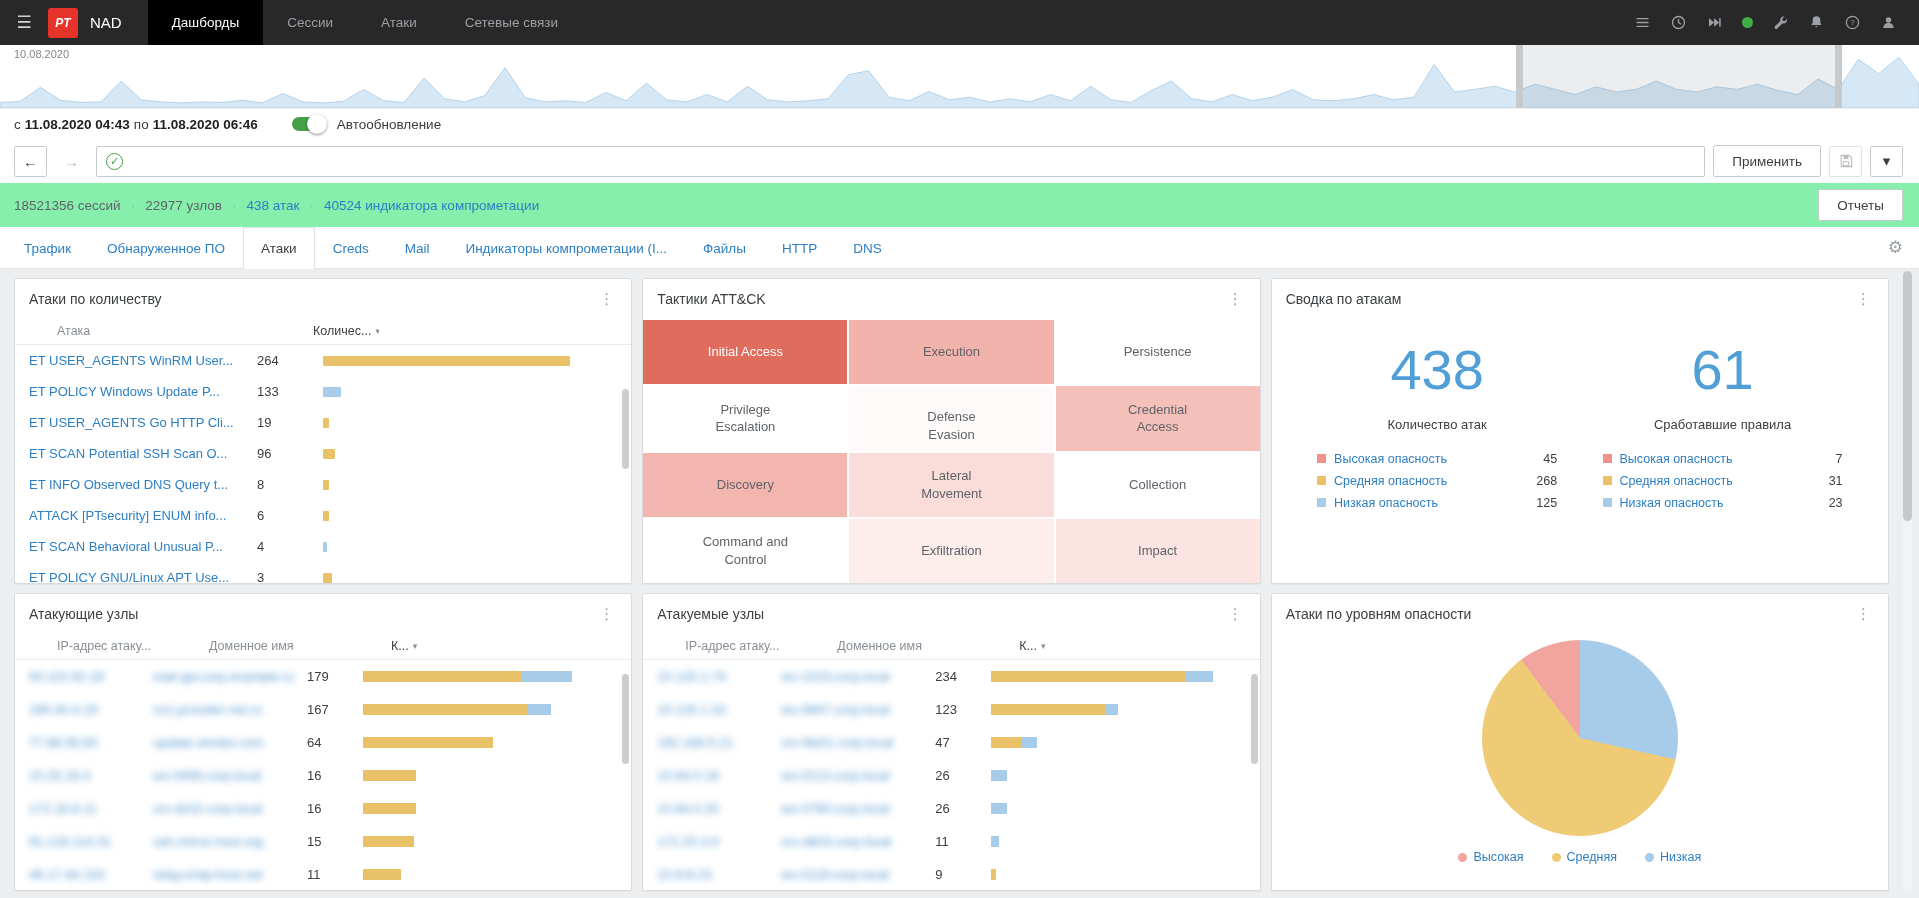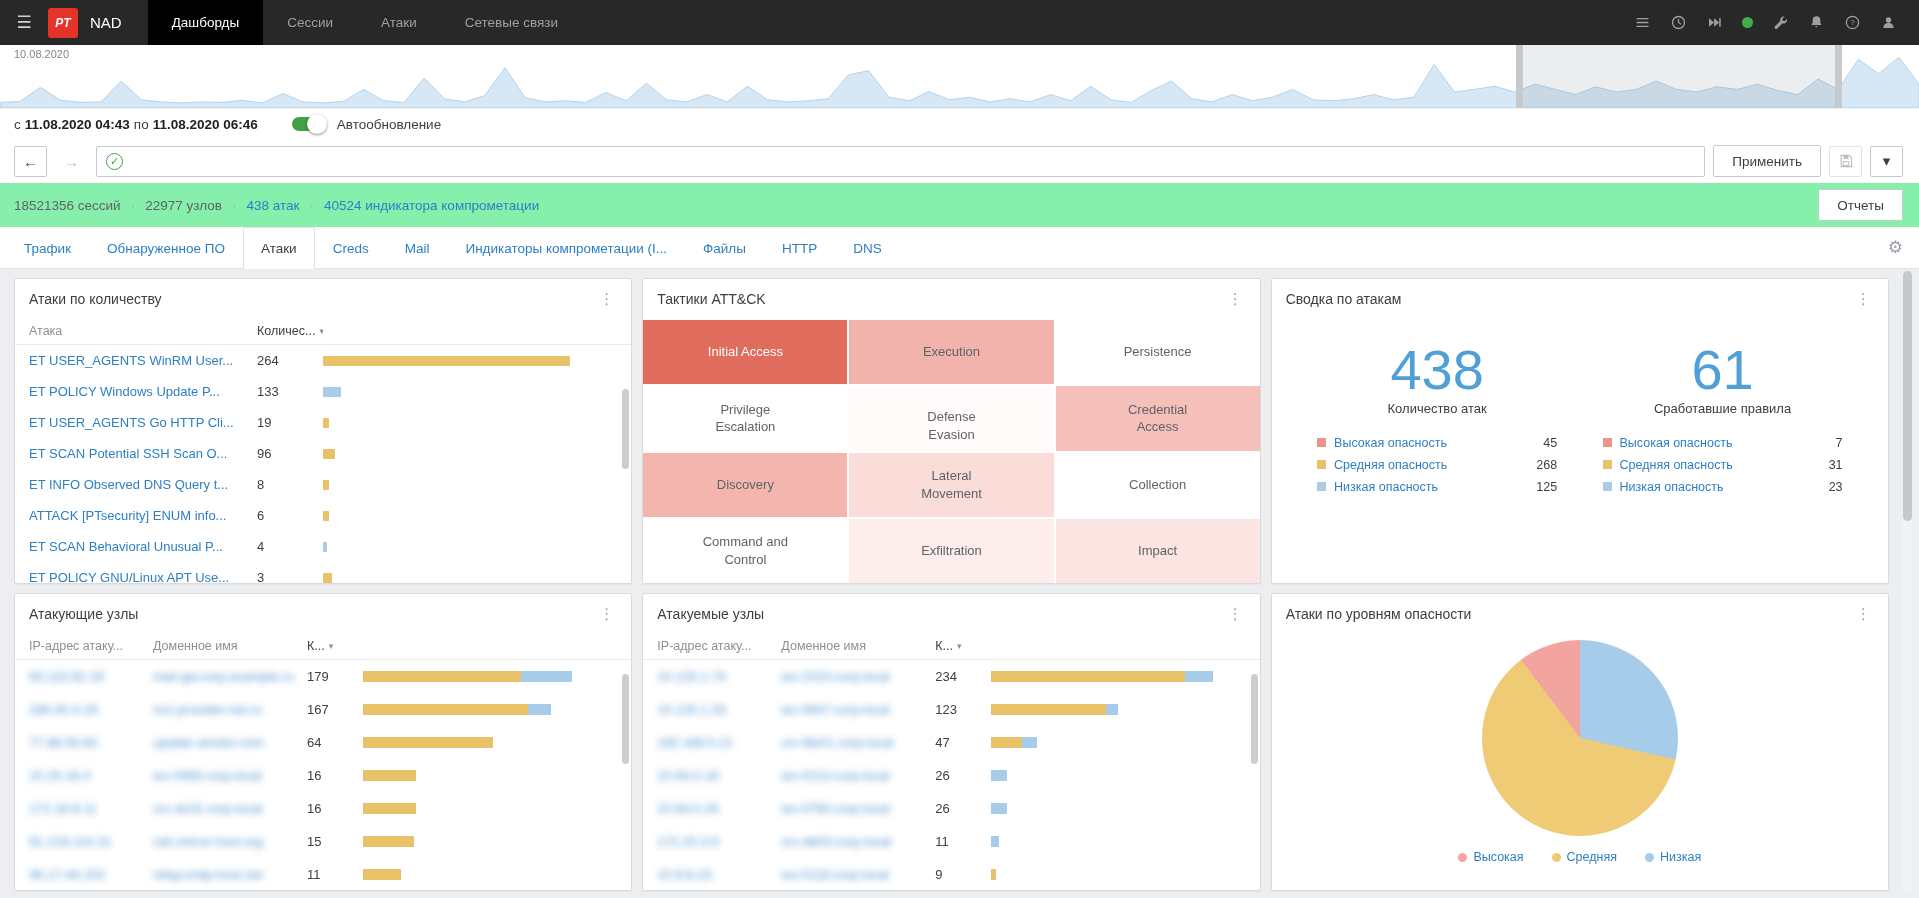--- a/index.html
+++ b/index.html
@@ -71,21 +71,21 @@
   .cards-row { display:flex; gap:10px; margin-bottom:9px; }
   .card { flex:1 1 0; background:#fff; border:1px solid #d9dbdd; border-radius:2px; position:relative; overflow:hidden;
           box-shadow:0 1px 1px rgba(0,0,0,.04); min-width:0; }
   .r1 .card { height:306px; }
   .r2 .card { height:298px; }
   .card-head { display:flex; align-items:center; justify-content:space-between; padding:11px 14px 9px; }
   .card-title { font-size:14px; color:#3c4043; }
   .kebab { color:#9aa0a6; font-size:15px; cursor:pointer; padding:0 3px; }
 
   .table-head { display:flex; padding:0 14px; height:28px; align-items:center; border-bottom:1px solid #e8eaec; color:#8a9097; font-size:12.5px; }
-  .th { white-space:nowrap; overflow:hidden; text-overflow:ellipsis; }
+  .th { white-space:nowrap; overflow:hidden; text-overflow:ellipsis;margin-left:28px; }
   .sortable { display:flex; align-items:center; cursor:pointer; }
   .sort { margin-left:4px; font-size:9px; color:#8a9097; }
   .trow { display:flex; align-items:center; height:31px; padding:0 14px; }
   .r2 .trow { height:33px; }
   .cell { white-space:nowrap; overflow:hidden; text-overflow:ellipsis; }
 
   .c-name  { width:228px; padding-right:8px; flex:none; }
   .c-count { width:66px; color:#3c4043; flex:none; }
   .c-bar   { flex:1; display:flex; align-items:center; min-width:0; }
   .barfill { height:10px; display:block; border-radius:1px; }
@@ -100,21 +100,21 @@
   .v-thumb { position:absolute; right:2px; width:7px; border-radius:4px; background:#cbcdcf; cursor:pointer; }
 
   .attck-grid { position:absolute; top:41px; left:0; right:0; bottom:0; display:grid;
                 grid-template-columns:1fr 1fr 1fr; grid-auto-rows:1fr; gap:2px; background:#fff; }
   .tile { display:flex; align-items:center; justify-content:center; cursor:pointer; }
   .tile-label { max-width:92px; text-align:center; line-height:1.35; font-size:13px; }
 
   .summary { display:flex; justify-content:space-evenly; padding-top:24px; }
   .metric { display:flex; flex-direction:column; align-items:center; }
   .big-number { font-size:56px; font-weight:300; color:#519fd7; line-height:1.05; }
-  .metric-label { font-size:13px; color:#3c4043; margin-top:1px; }
+  .metric-label { font-size:13px; color:#3c4043; margin-top:17px; }
   .legend { margin-top:16px; width:240px; }
   .legend-row { display:flex; align-items:center; height:22px; font-size:12.5px; }
   .legend-sq { width:9px; height:9px; margin-right:8px; flex:none; }
   .legend-label { flex:1; }
   .legend-val { color:#3c4043; }
 
   .pie-wrap { display:flex; justify-content:center; padding-top:8px; }
   .pie { width:196px; height:196px; border-radius:50%; cursor:pointer; }
   .pie-legend { display:flex; justify-content:center; gap:28px; margin-top:14px; font-size:12.5px; }
   .pie-legend-item { display:flex; align-items:center; gap:6px; }

